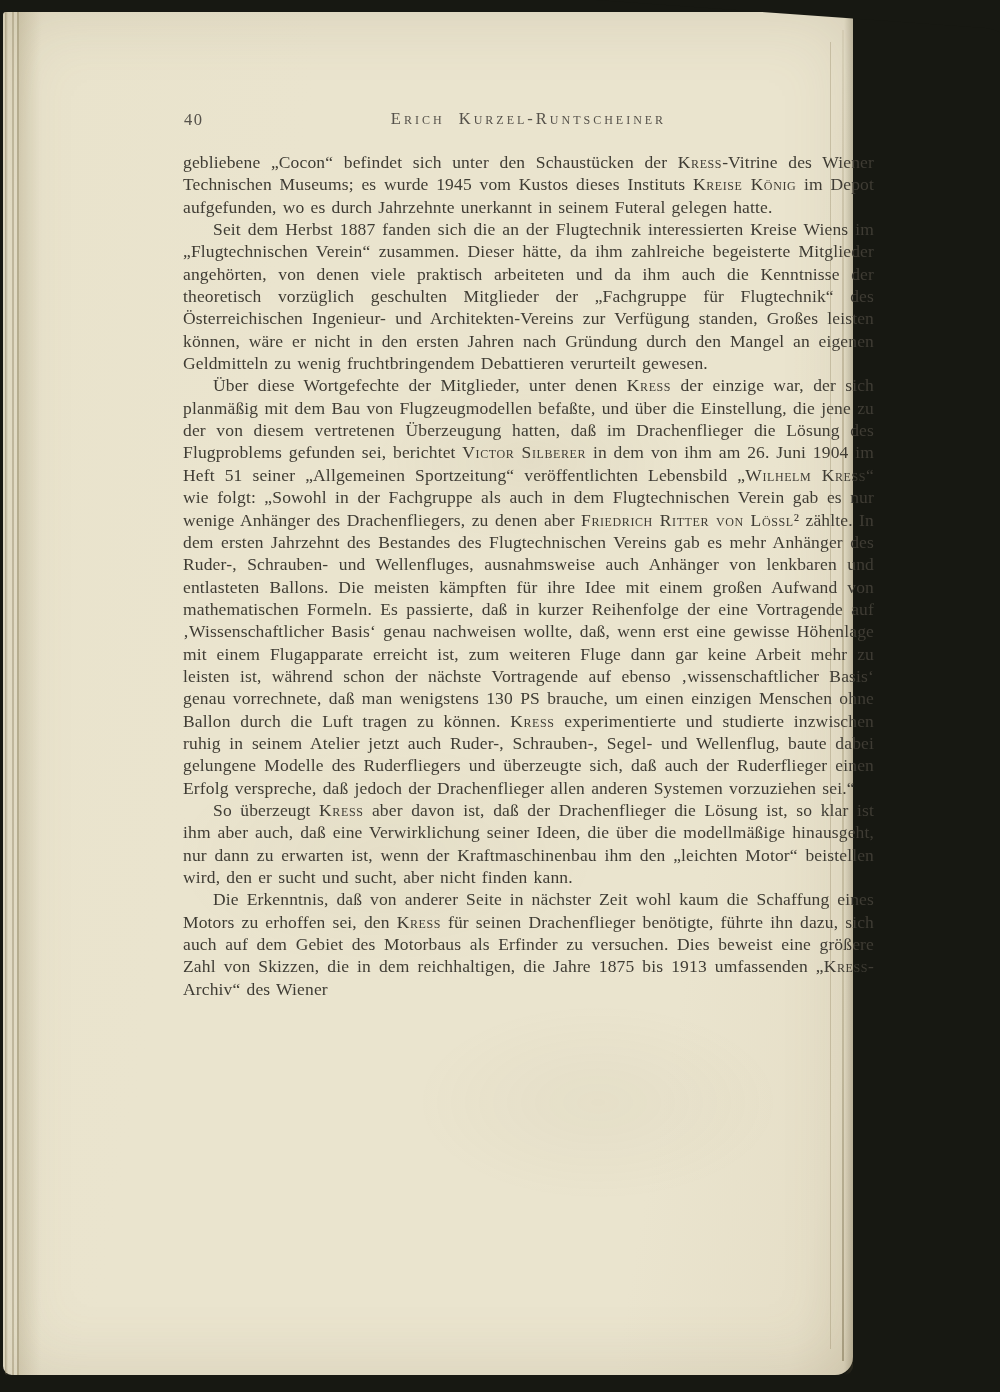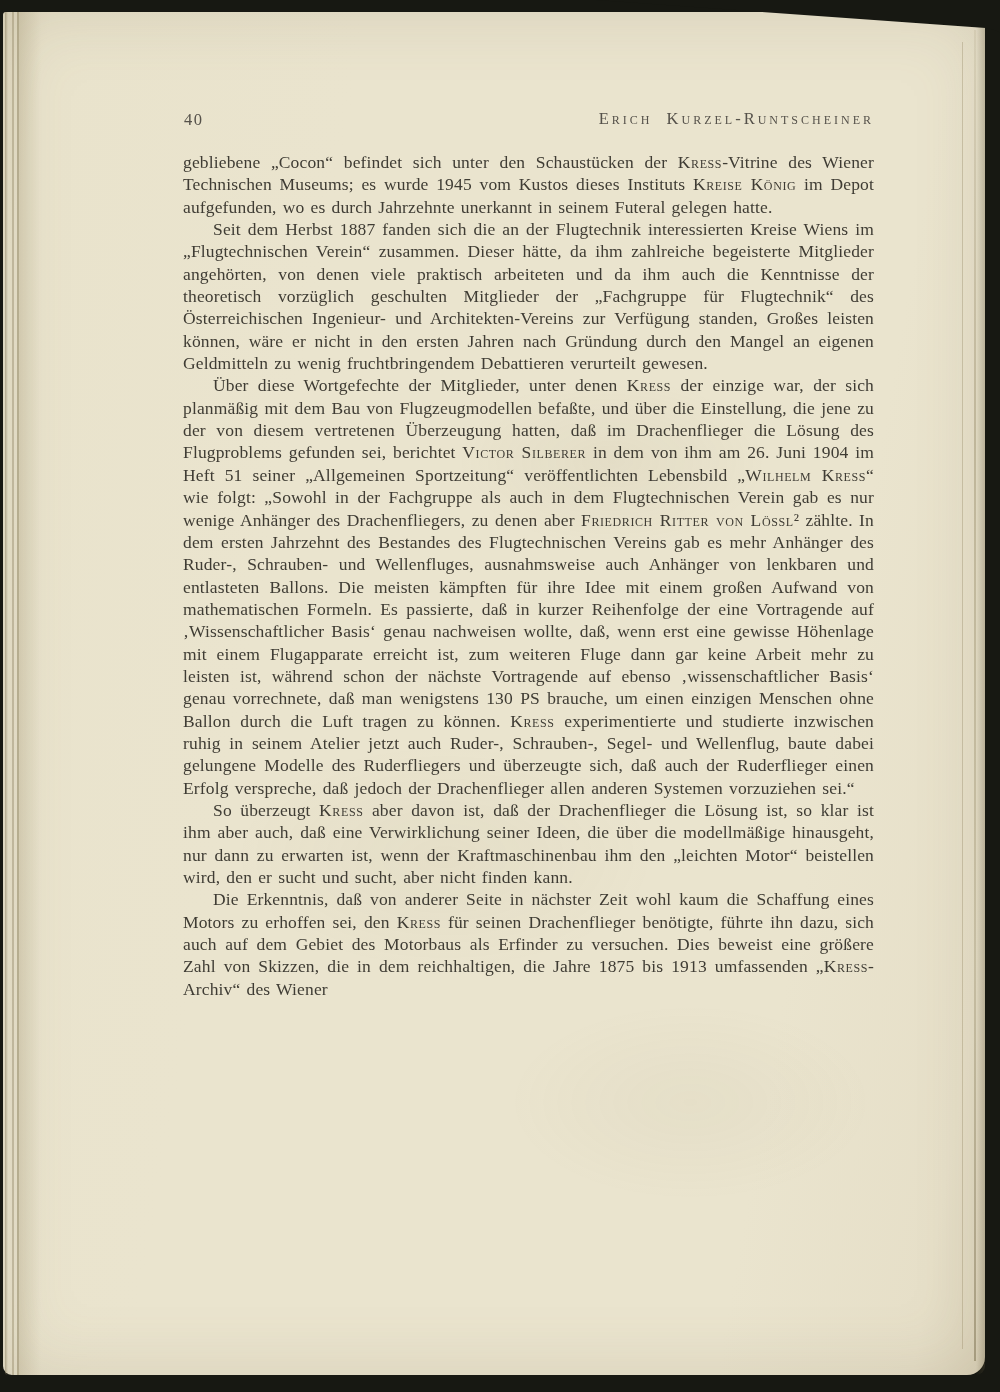--- a/index.html
+++ b/index.html
@@ -5,21 +5,21 @@
   * { margin: 0; padding: 0; box-sizing: border-box; }
   html, body { width: 1000px; height: 1392px; overflow: hidden; }
   body {
     background: var(--background, #171812);
     position: relative;
     font-family: "Liberation Serif", "DejaVu Serif", serif;
   }
   .page {
     position: absolute;
     left: 3px; top: 12px;
-    width: 982px; height: 1363px;
+    width: 850px; height: 1363px;
     background: linear-gradient(100deg,
       #e2dbc2 0%, #e9e3cc 4%,
       var(--paper, #eae4ce) 30%,
       var(--paper, #eae4ce) 78%,
       #e6dfc8 94%, #ddd5bc 100%);
     border-radius: 3px 7px 18px 9px;
     box-shadow: inset 0 0 70px rgba(120,108,75,0.18);
   }
   
   .corner-wedge {
@@ -52,21 +52,21 @@
     position: relative;
     height: 22px;
     margin-bottom: 20px;
     color: var(--ink-light, #55514a);
   }
   .page-number {
     position: absolute; left: 1px; top: 1px;
     font-size: 16.5px; letter-spacing: 1.5px;
   }
   .header-title {
-    display: block; text-align: right;
+    display: block; text-align: center;
     font-variant: small-caps;
     font-size: 16.5px;
     letter-spacing: 3px;
     word-spacing: 7px;
   }
   .body-text {
     font-size: 17.5px;
     line-height: 22.35px;
     text-align: justify;
     color: var(--ink, #3f3c34);

